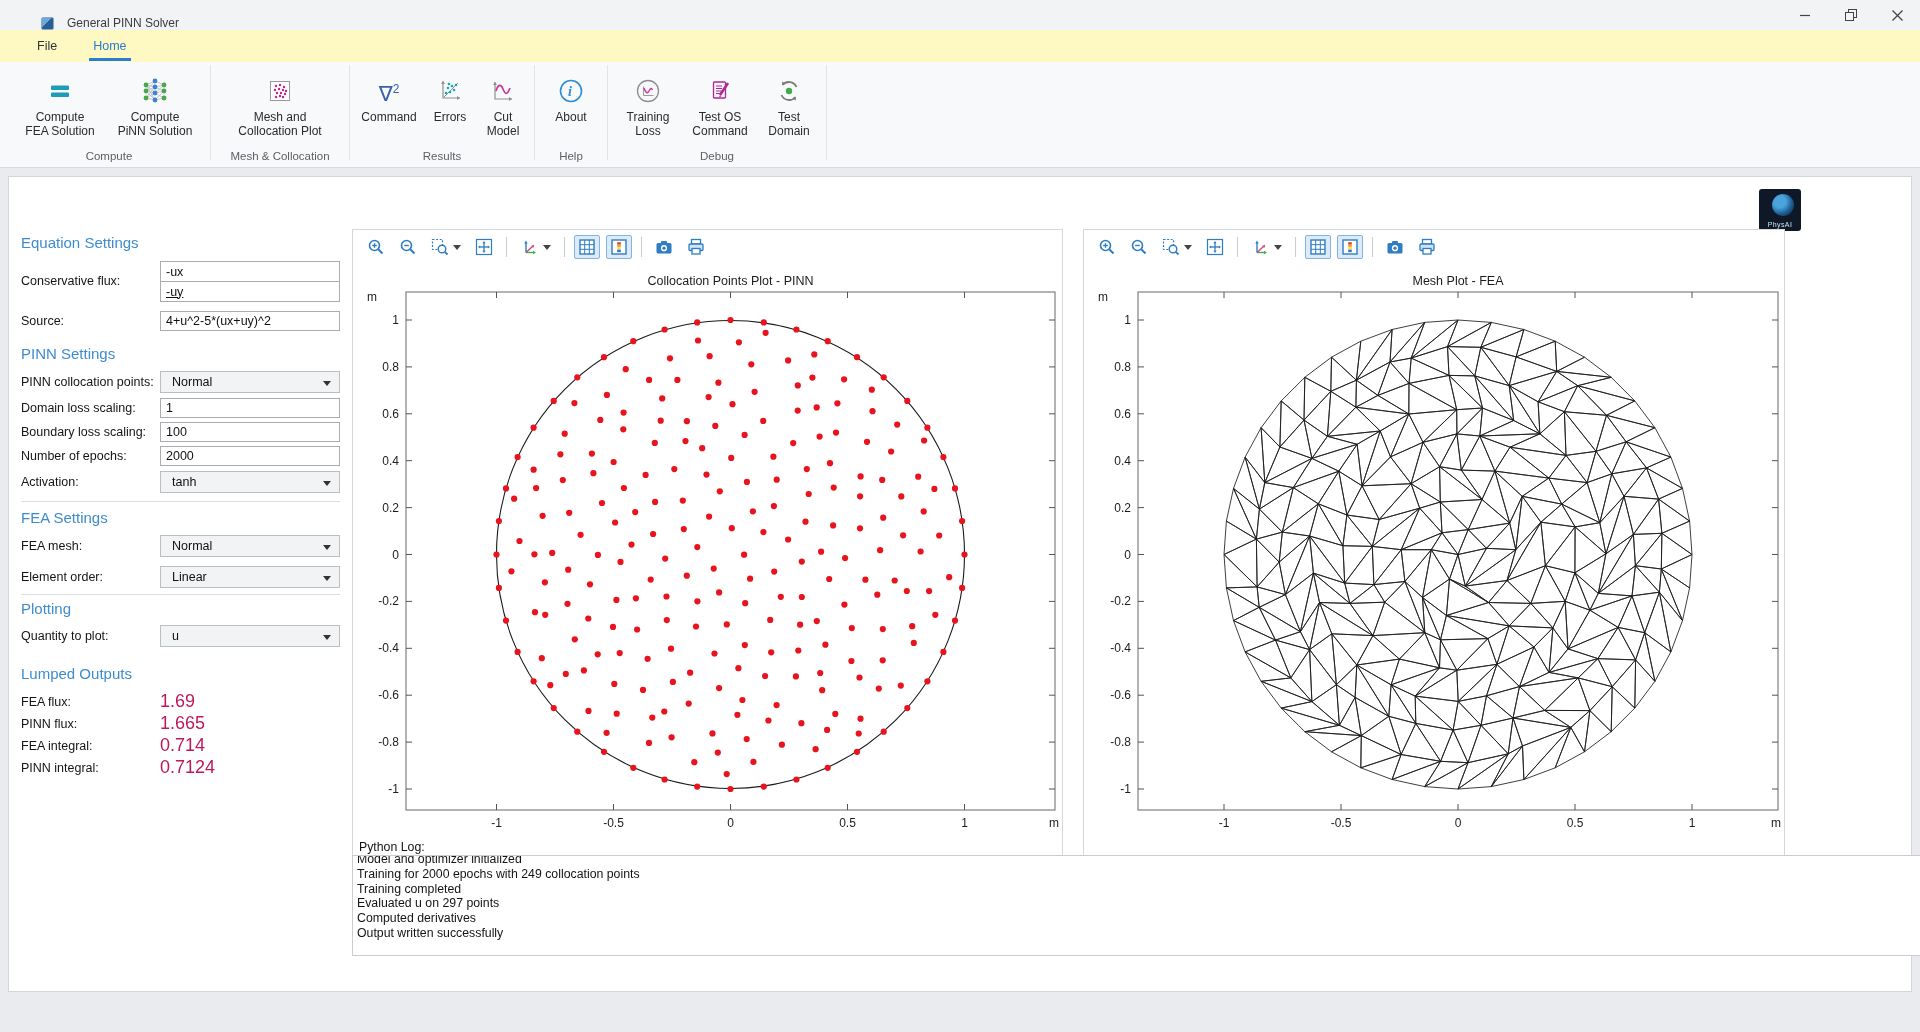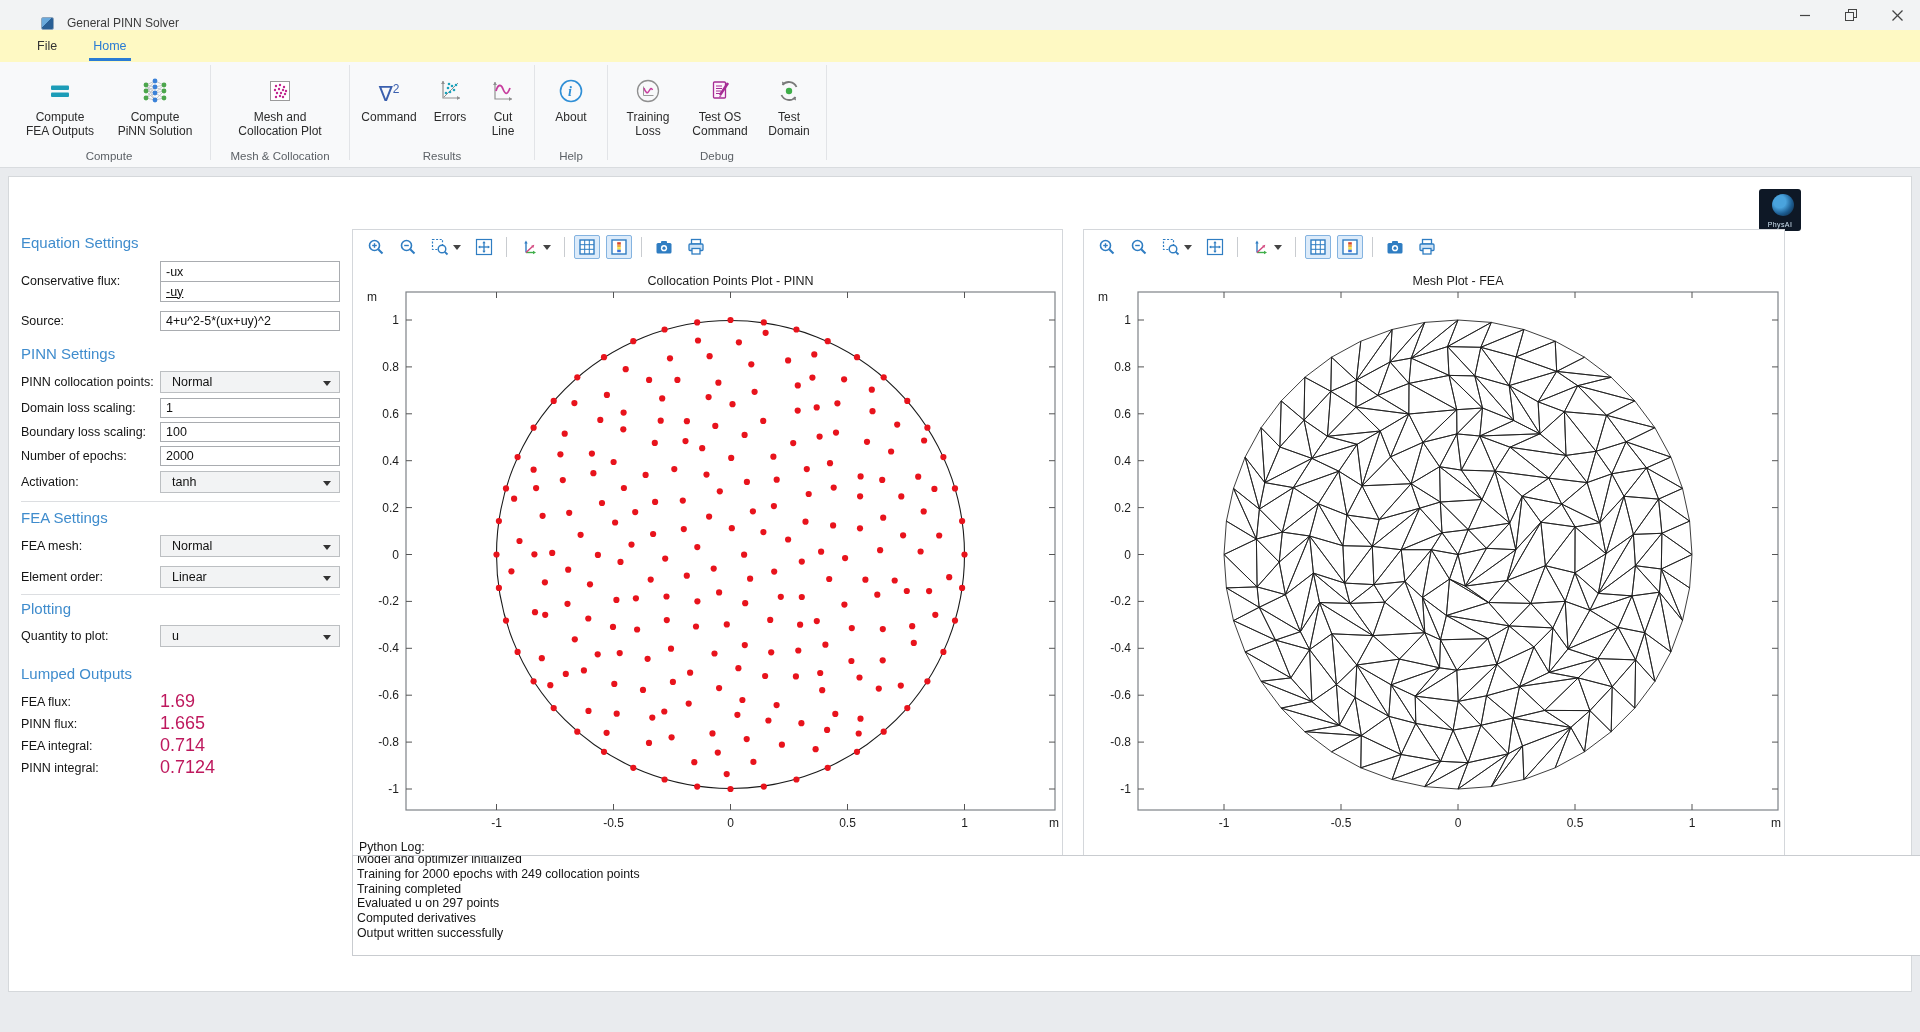--- a/index.html
+++ b/index.html
@@ -102,21 +102,21 @@
     <div class="rbuttons">
       <div class="rbtn" style="width:90px">
         <div class="ricon">
           <svg width="28" height="28">
               <rect x="5" y="8.5" width="18" height="4.5" rx="1" fill="#1d9db8"></rect>
               <rect x="5" y="15.5" width="18" height="4.5" rx="1" fill="#1d9db8"></rect>
             </svg>
         </div>
         <div class="rlabel">
             <div>Compute</div>
-            <div>FEA Outputs</div>
+            <div>FEA Solution</div>
           </div>
       </div>
       <div class="rbtn" style="width:96px">
         <div class="ricon">
           <svg width="30" height="30">
             <g stroke="#b9bcc0" stroke-width="0.8">
               <line x1="6" y1="9" x2="15" y2="5"></line>
                 <line x1="6" y1="9" x2="15" y2="11"></line>
                 <line x1="6" y1="9" x2="15" y2="17"></line>
                 <line x1="6" y1="9" x2="15" y2="24"></line>
@@ -235,21 +235,21 @@
         <div class="ricon">
           <svg width="28" height="28">
               <path d="M6 5 V22 H23" fill="none" stroke="#8f8f8f" stroke-width="1.2"></path>
               <path d="M6 5 l-2 3 h4 z" fill="#8f8f8f"></path>
               <path d="M23 22 l-3 -2 v4 z" fill="#8f8f8f"></path>
           <path d="M7 14 C 9 7, 12 7, 14 12 S 18 19, 21 11" fill="none" stroke="#c73e9e" stroke-width="1.8"></path>
             </svg>
         </div>
         <div class="rlabel">
             <div>Cut</div>
-            <div>Line</div>
+            <div>Model</div>
           </div>
       </div>
     </div>
     <div class="rgroup-label">Results</div>
   </div>
 
   <div class="rsep"></div>
 
   <div class="rgroup">
     <div class="rbuttons">

